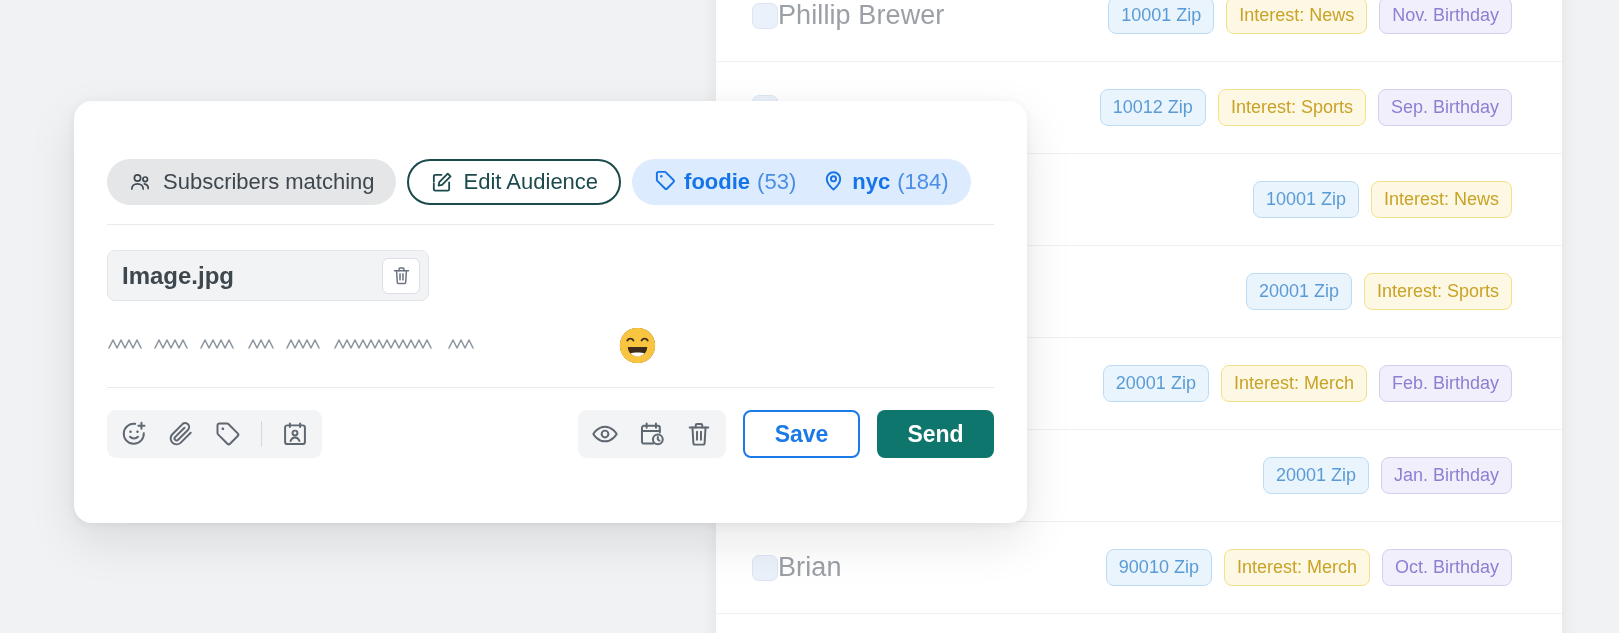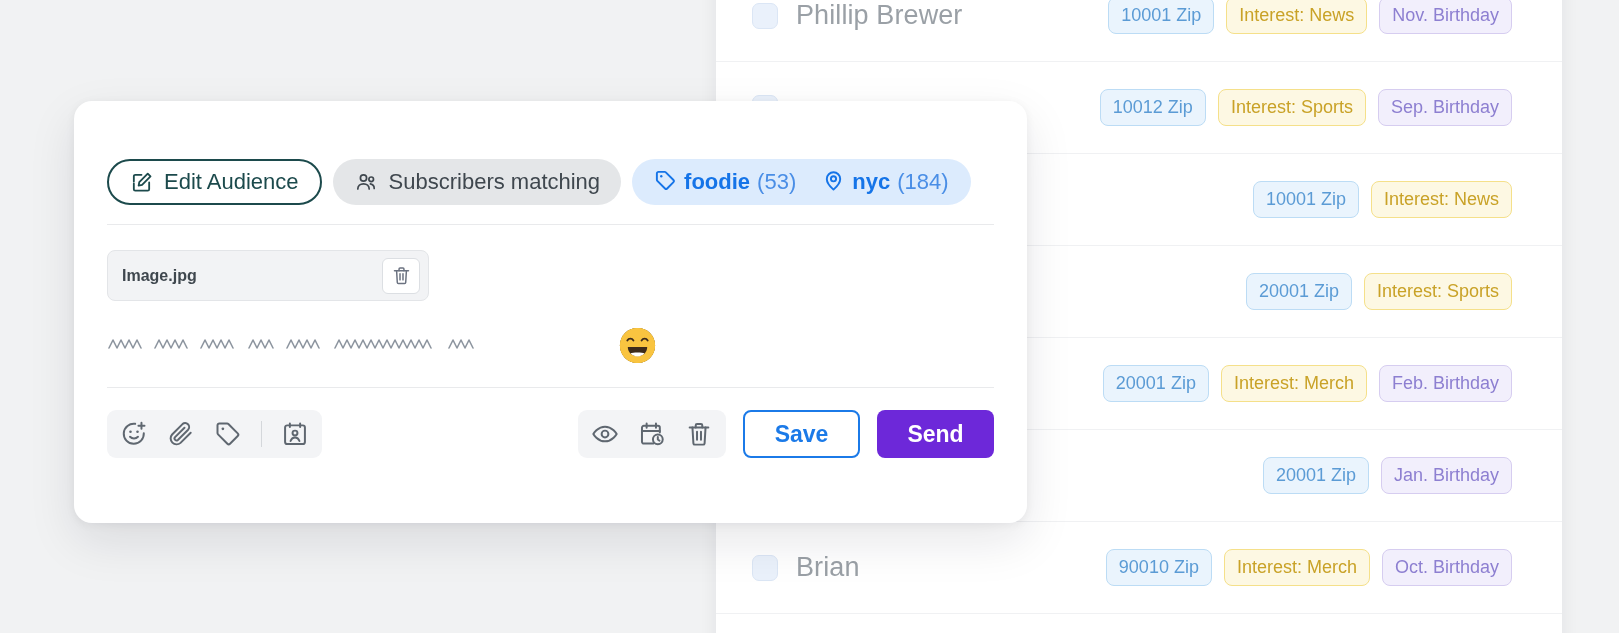--- a/index.html
+++ b/index.html
@@ -22,21 +22,21 @@
     overflow: hidden;
   }
   .sub-row {
     position: relative;
     height: 92px;
     display: flex;
     align-items: center;
     padding: 0 50px 0 36px;
     border-bottom: 1px solid #f0f1f3;
   }
-  .sub-left { display: flex; align-items: center; gap: 18px; flex: 0 0 auto; }
+  .sub-left { display: flex; align-items: center; flex: 0 0 auto; }
   .checkbox {
     width: 26px; height: 26px;
     border-radius: 7px;
     background: #eaf1fb;
     border: 1px solid #dbe6f5;
     flex: 0 0 auto;
   }
   .sub-name {
     font-size: 27px;
     color: #9aa0a6;
@@ -120,21 +120,21 @@
   .attach-box {
     margin-top: 25px;
     width: 322px; height: 51px;
     background: #f2f3f5;
     border: 1px solid #e3e5e8;
     border-radius: 8px;
     display: flex;
     align-items: center;
     padding: 0 8px 0 14px;
   }
-  .attach-name { font-size: 16px; font-weight: bold; color: #3f474e; }
+  .attach-name { font-size: 24px; font-weight: bold; color: #3f474e; }
   .attach-del {
     margin-left: auto;
     width: 38px; height: 36px;
     border: 1px solid #dcdfe3;
     border-radius: 6px;
     background: #fff;
     display: flex; align-items: center; justify-content: center;
   }
 
   .compose-line {
@@ -174,21 +174,21 @@
     border-radius: 8px;
     font-size: 23px;
     font-weight: bold;
     display: inline-flex;
     align-items: center;
     justify-content: center;
     padding: 0 26px;
     cursor: pointer;
   }
   .btn-save { border: 2px solid #1b7ae8; color: #1b7ae8; background: #fff; min-width: 117px; }
-  .btn-send { background: #6d28d9; color: #fff; border: none; min-width: 117px; }
+  .btn-send { background: #0f766e; color: #fff; border: none; min-width: 117px; }
 
   .icon { display: inline-flex; align-items: center; justify-content: center; }
 </style>
 </head>
 <body>
 
 <div id="app">
 
   <div class="table-panel">
     <div id="rows-container">
@@ -266,42 +266,42 @@
             <span class="badge birthday">Oct. Birthday</span>
           </div>
         </div>
       </div>
   </div>
 
   <div class="modal">
 
 
     <div class="audience-row">
-
-      <div class="pill pill-edit">
-        <span class="icon">
-          <svg width="23" height="23" viewBox="0 0 24 24" fill="none" stroke="#1c4a4c" stroke-width="1.9" stroke-linecap="round" stroke-linejoin="round">
-            <path d="M4 13v6a1.5 1.5 0 0 0 1.5 1.5h13A1.5 1.5 0 0 0 20 19V12"></path>
-            <path d="M4 11V5.5A1.5 1.5 0 0 1 5.5 4H12"></path>
-            <path d="M18.5 2.8 21.4 5.7 12.6 14.5l-3.6.7.7-3.6z"></path>
-          </svg>
-        </span>
-        <span>Edit Audience</span>
-      </div>
 
       <div class="pill pill-matching">
         <span class="icon">
           <svg width="24" height="24" viewBox="0 0 24 24" fill="none" stroke="#3f474e" stroke-width="1.7" stroke-linecap="round" stroke-linejoin="round">
             <circle cx="9.5" cy="8" r="3.1"></circle>
             <path d="M3.8 19c0-3.1 2.5-5.2 5.7-5.2s5.7 2.1 5.7 5.2"></path>
             <path d="M16.4 13.9c2.2.4 3.8 2.2 3.8 4.6"></path>
             <circle cx="17.2" cy="9.3" r="2.3"></circle>
           </svg>
         </span>
         <span>Subscribers matching</span>
+      </div>
+
+      <div class="pill pill-edit">
+        <span class="icon">
+          <svg width="23" height="23" viewBox="0 0 24 24" fill="none" stroke="#1c4a4c" stroke-width="1.9" stroke-linecap="round" stroke-linejoin="round">
+            <path d="M4 13v6a1.5 1.5 0 0 0 1.5 1.5h13A1.5 1.5 0 0 0 20 19V12"></path>
+            <path d="M4 11V5.5A1.5 1.5 0 0 1 5.5 4H12"></path>
+            <path d="M18.5 2.8 21.4 5.7 12.6 14.5l-3.6.7.7-3.6z"></path>
+          </svg>
+        </span>
+        <span>Edit Audience</span>
       </div>
 
       <div class="pill pill-tags">
         <span class="tag-chip">
           <span class="icon">
             <svg width="23" height="23" viewBox="0 0 24 24" fill="none" stroke="#1574e8" stroke-width="2" stroke-linecap="round" stroke-linejoin="round">
               <path d="M3 11.2V4.6a1.6 1.6 0 0 1 1.6-1.6h6.6c.42 0 .83.17 1.13.47l8 8a1.6 1.6 0 0 1 0 2.26l-6.6 6.6a1.6 1.6 0 0 1-2.26 0l-8-8A1.6 1.6 0 0 1 3 11.2z"></path>
               <circle cx="7.6" cy="7.6" r="1.25" fill="#1574e8" stroke="none"></circle>
             </svg>
           </span>

